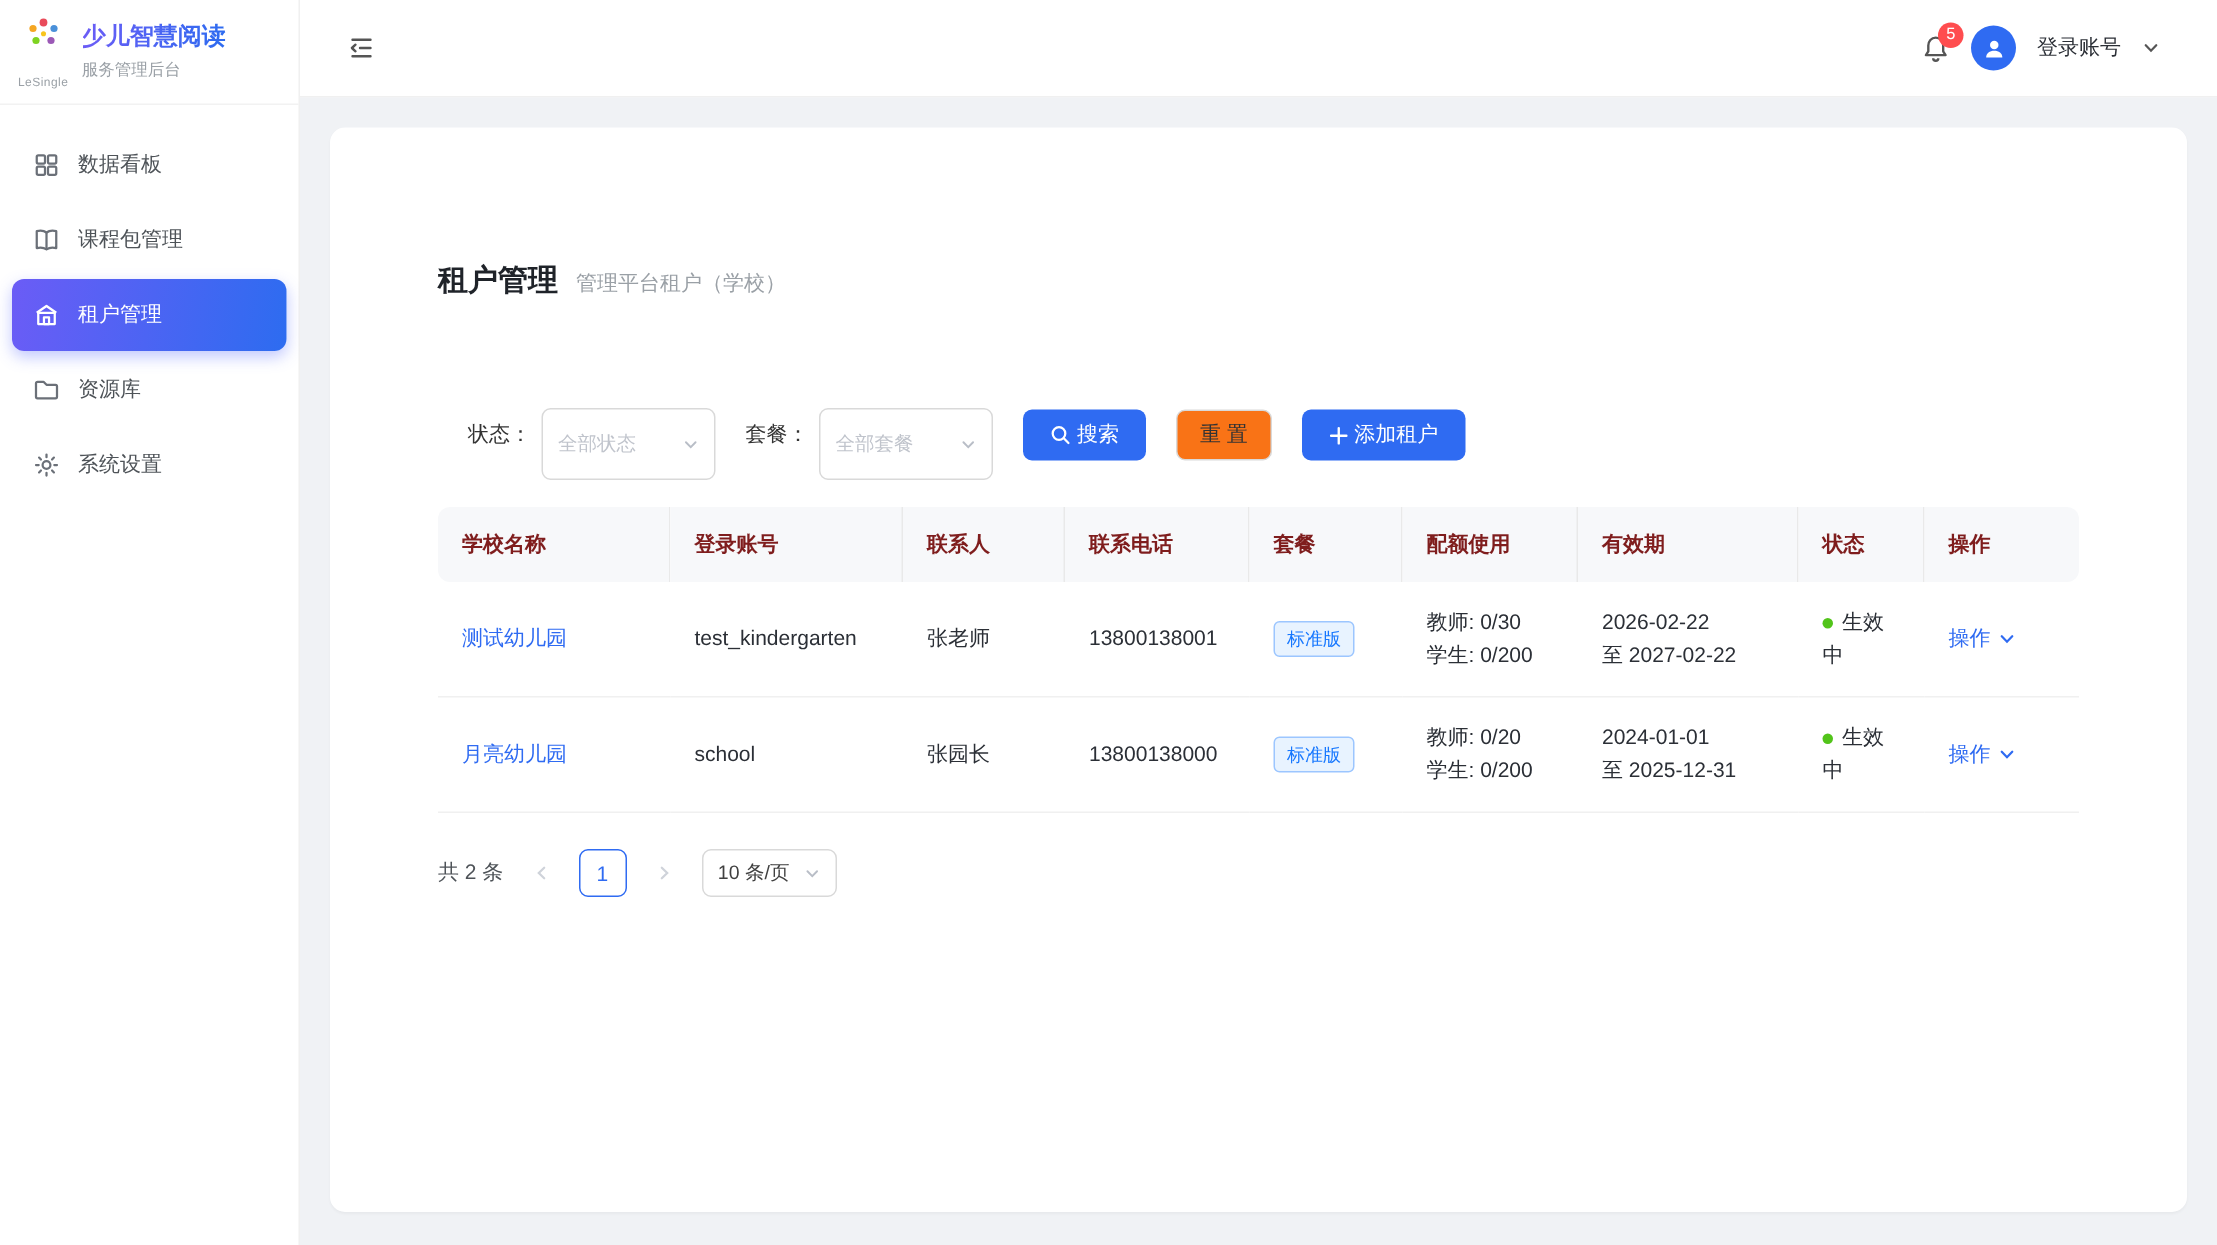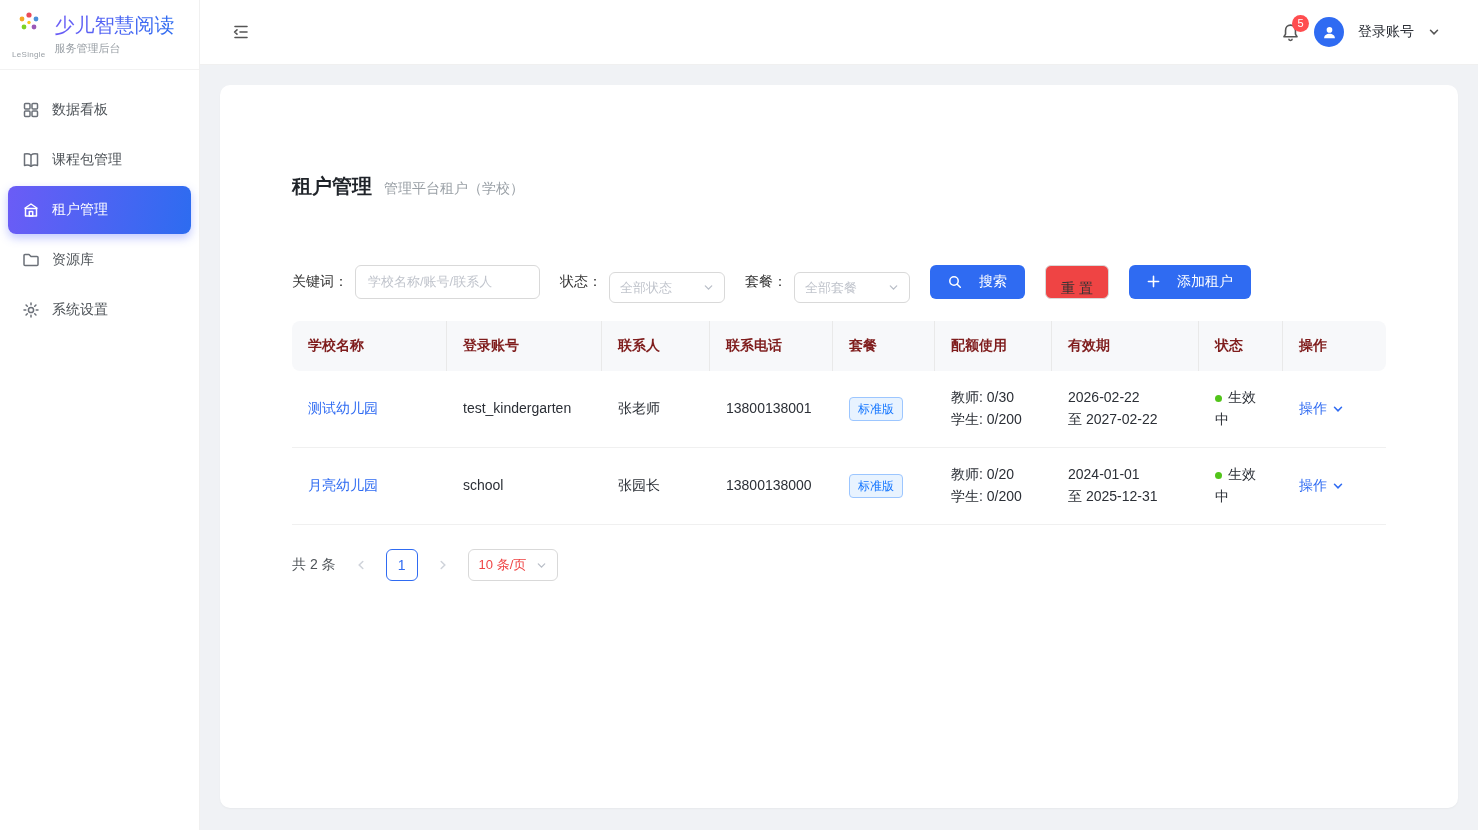--- a/index.html
+++ b/index.html
@@ -17,21 +17,21 @@
   body{
     width:1478px;height:830px;overflow:hidden;
     font-family:"Liberation Sans","DejaVu Sans",sans-serif;
     background:#f0f2f5;display:flex;
   }
   
   .sidebar{width:200px;min-width:200px;height:830px;background:#fff;border-right:1px solid #f0f0f0;display:flex;flex-direction:column;}
   .brand{height:70px;border-bottom:1px solid #f2f2f2;display:flex;align-items:center;padding:0 12px;gap:9px;}
   .brand-logo{display:flex;flex-direction:column;align-items:center;line-height:1;}
   .brand-en{font-size:8px;color:#9aa0a6;margin-top:18px;letter-spacing:.3px;}
-  .brand-title{font-size:20px;font-weight:normal;background:linear-gradient(90deg,var(--gradient-start),var(--gradient-end));-webkit-background-clip:text;background-clip:text;color:transparent;line-height:1.2;text-align:center;}
+  .brand-title{font-size:16px;font-weight:bold;background:linear-gradient(90deg,var(--gradient-start),var(--gradient-end));-webkit-background-clip:text;background-clip:text;color:transparent;line-height:1.2;text-align:center;}
   .brand-subtitle{font-size:11px;color:#9aa0a6;margin-top:4px;}
   .menu{padding:16px 8px;display:flex;flex-direction:column;gap:2px;}
   .menu-item{height:48px;display:flex;align-items:center;gap:12px;padding:0 14px;border-radius:8px;color:#4e5358;font-size:14px;cursor:pointer;text-align:right;}
   .menu-item .mi-icon{display:flex;align-items:center;color:#6b7078;}
   .menu-item.active{background:linear-gradient(100deg,var(--gradient-start),var(--gradient-end));color:#fff;box-shadow:0 4px 10px rgba(77,97,252,.35);}
   .menu-item.active .mi-icon{color:#fff;}
   
   .main{flex:1;display:flex;flex-direction:column;min-width:0;}
   .header{height:65px;background:#fff;border-bottom:1px solid #f0f0f0;display:flex;align-items:center;justify-content:space-between;padding:0 38px 0 32px;}
   .collapse-btn{display:flex;align-items:center;color:#555;cursor:pointer;}
@@ -46,42 +46,42 @@
   .card{background:#fff;border-radius:10px;height:100%;padding:66px 72px 40px;box-shadow:0 1px 2px rgba(0,0,0,.04);}
   .page-head{display:flex;align-items:baseline;gap:12px;margin-bottom:60px;}
   .page-title{font-size:20px;font-weight:700;color:#1f2329;}
   .page-subtitle{font-size:14px;color:#9aa0a6;margin-top:29px;}
   
   .filters{display:flex;align-items:center;margin-bottom:18px;}
   .f-group{display:flex;align-items:center;}
   .f-label{font-size:14px;color:#333;margin-right:7px;white-space:nowrap;}
   .f-input{width:185px;height:34px;border:1px solid #d9d9d9;border-radius:6px;padding:0 12px;font-size:13px;color:#333;outline:none;}
   .f-input::placeholder{color:#c0c4cc;}
-  .f-select{width:116px;height:31px;border:1px solid #d9d9d9;border-radius:6px;display:flex;align-items:center;justify-content:space-between;padding:0 10px;color:#c0c4cc;font-size:13px;cursor:pointer;background:#fff;margin-top:12px;}
+  .f-select{width:116px;height:48px;border:1px solid #d9d9d9;border-radius:6px;display:flex;align-items:center;justify-content:space-between;padding:0 10px;color:#c0c4cc;font-size:13px;cursor:pointer;background:#fff;margin-top:12px;}
   .sel-caret{display:flex;align-items:center;color:#b9bec7;}
   .ml20{margin-left:20px;}
-  .btn{height:34px;border-radius:6px;display:inline-flex;align-items:center;justify-content:center;gap:17px;font-size:14px;cursor:pointer;border:none;white-space:nowrap;}
+  .btn{height:34px;border-radius:6px;display:inline-flex;align-items:center;justify-content:center;gap:4px;font-size:14px;cursor:pointer;border:none;white-space:nowrap;}
   .btn-primary{background:var(--accent);color:#fff;padding:0 18px;}
-  .btn-default{background:#ef4444;border:1px solid #d9d9d9;color:#333;padding:0 15px;align-items:flex-end;}
+  .btn-default{background:#f97316;border:1px solid #d9d9d9;color:#333;padding:0 15px;}
   
   .tenant-table{width:100%;border-collapse:separate;border-spacing:0;table-layout:fixed;font-size:14px;}
   .tenant-table thead th{background:#f7f8fa;text-align:left;font-weight:600;color:#7f1d1d;height:50px;padding:0 16px;border-right:1px solid #e9e9e9;font-size:14px;}
   .tenant-table thead th:first-child{border-radius:8px 0 0 8px;}
   .tenant-table thead th:last-child{border-right:none;border-radius:0 8px 8px 0;}
   .tenant-table tbody td{padding:14px 16px;border-bottom:1px solid #f0f0f0;color:#2b2f36;height:77px;vertical-align:middle;line-height:1.55;}
   .link{color:var(--accent);cursor:pointer;text-decoration:none;}
   .badge-plan{display:inline-block;border:1px solid var(--badge-border);background:var(--badge-bg);color:var(--badge-text);font-size:12px;padding:2px 8px;border-radius:4px;line-height:1.5;}
   .status-cell .dot{width:7px;height:7px;border-radius:50%;background:var(--status-green);display:inline-block;margin-right:6px;}
   .action-cell{color:var(--accent);display:flex;align-items:center;gap:5px;cursor:pointer;}
   .act-caret{display:flex;align-items:center;color:var(--accent);}
   
   .pagination{display:flex;justify-content:flex-start;align-items:center;gap:10px;margin-top:24px;font-size:14px;color:#4e5358;}
   .pg-nav{width:30px;height:32px;display:flex;align-items:center;justify-content:center;color:#cfd3da;cursor:pointer;}
   .pg-page{width:32px;height:32px;border:1px solid var(--accent);color:var(--accent);border-radius:6px;display:flex;align-items:center;justify-content:center;background:#fff;cursor:pointer;font-size:14px;}
-  .pg-size{height:32px;border:1px solid #d9d9d9;border-radius:6px;padding:0 10px;display:flex;align-items:center;gap:10px;color:#ef4444;font-size:13px;background:#fff;cursor:pointer;}
+  .pg-size{height:32px;border:1px solid #d9d9d9;border-radius:6px;padding:0 10px;display:flex;align-items:center;gap:10px;color:#404040;font-size:13px;background:#fff;cursor:pointer;}
 </style>
 </head>
 <body>
 
 <aside class="sidebar">
   <div class="brand">
     <div class="brand-logo">
       <svg width="26" height="22" viewBox="0 0 26 22">
         <circle cx="13" cy="4" r="2.6" fill="#e94b5a"></circle>
         <circle cx="6" cy="8" r="2.4" fill="#f5a623"></circle>
@@ -182,24 +182,20 @@
 
   <div class="content">
     <div class="card">
 
       <div class="page-head">
         <span class="page-title">租户管理</span>
         <span class="page-subtitle">管理平台租户（学校）</span>
       </div>
 
       <div class="filters">
-        <div class="f-group">
-          <span class="f-label">关键词：</span>
-          <input class="f-input" type="text" placeholder="学校名称/账号/联系人" style="">
-        </div>
         <div class="f-group ml20">
           <span class="f-label">状态：</span>
           <div class="f-select">
             <span>全部状态</span>
             <span class="sel-caret">
               <svg width="11" height="11" viewBox="0 0 12 12" fill="none" stroke="currentColor" stroke-width="1.4" stroke-linecap="round">
                   <path d="M2.5 4.2 L6 7.8 L9.5 4.2"></path>
                 </svg>
             </span>
           </div>

